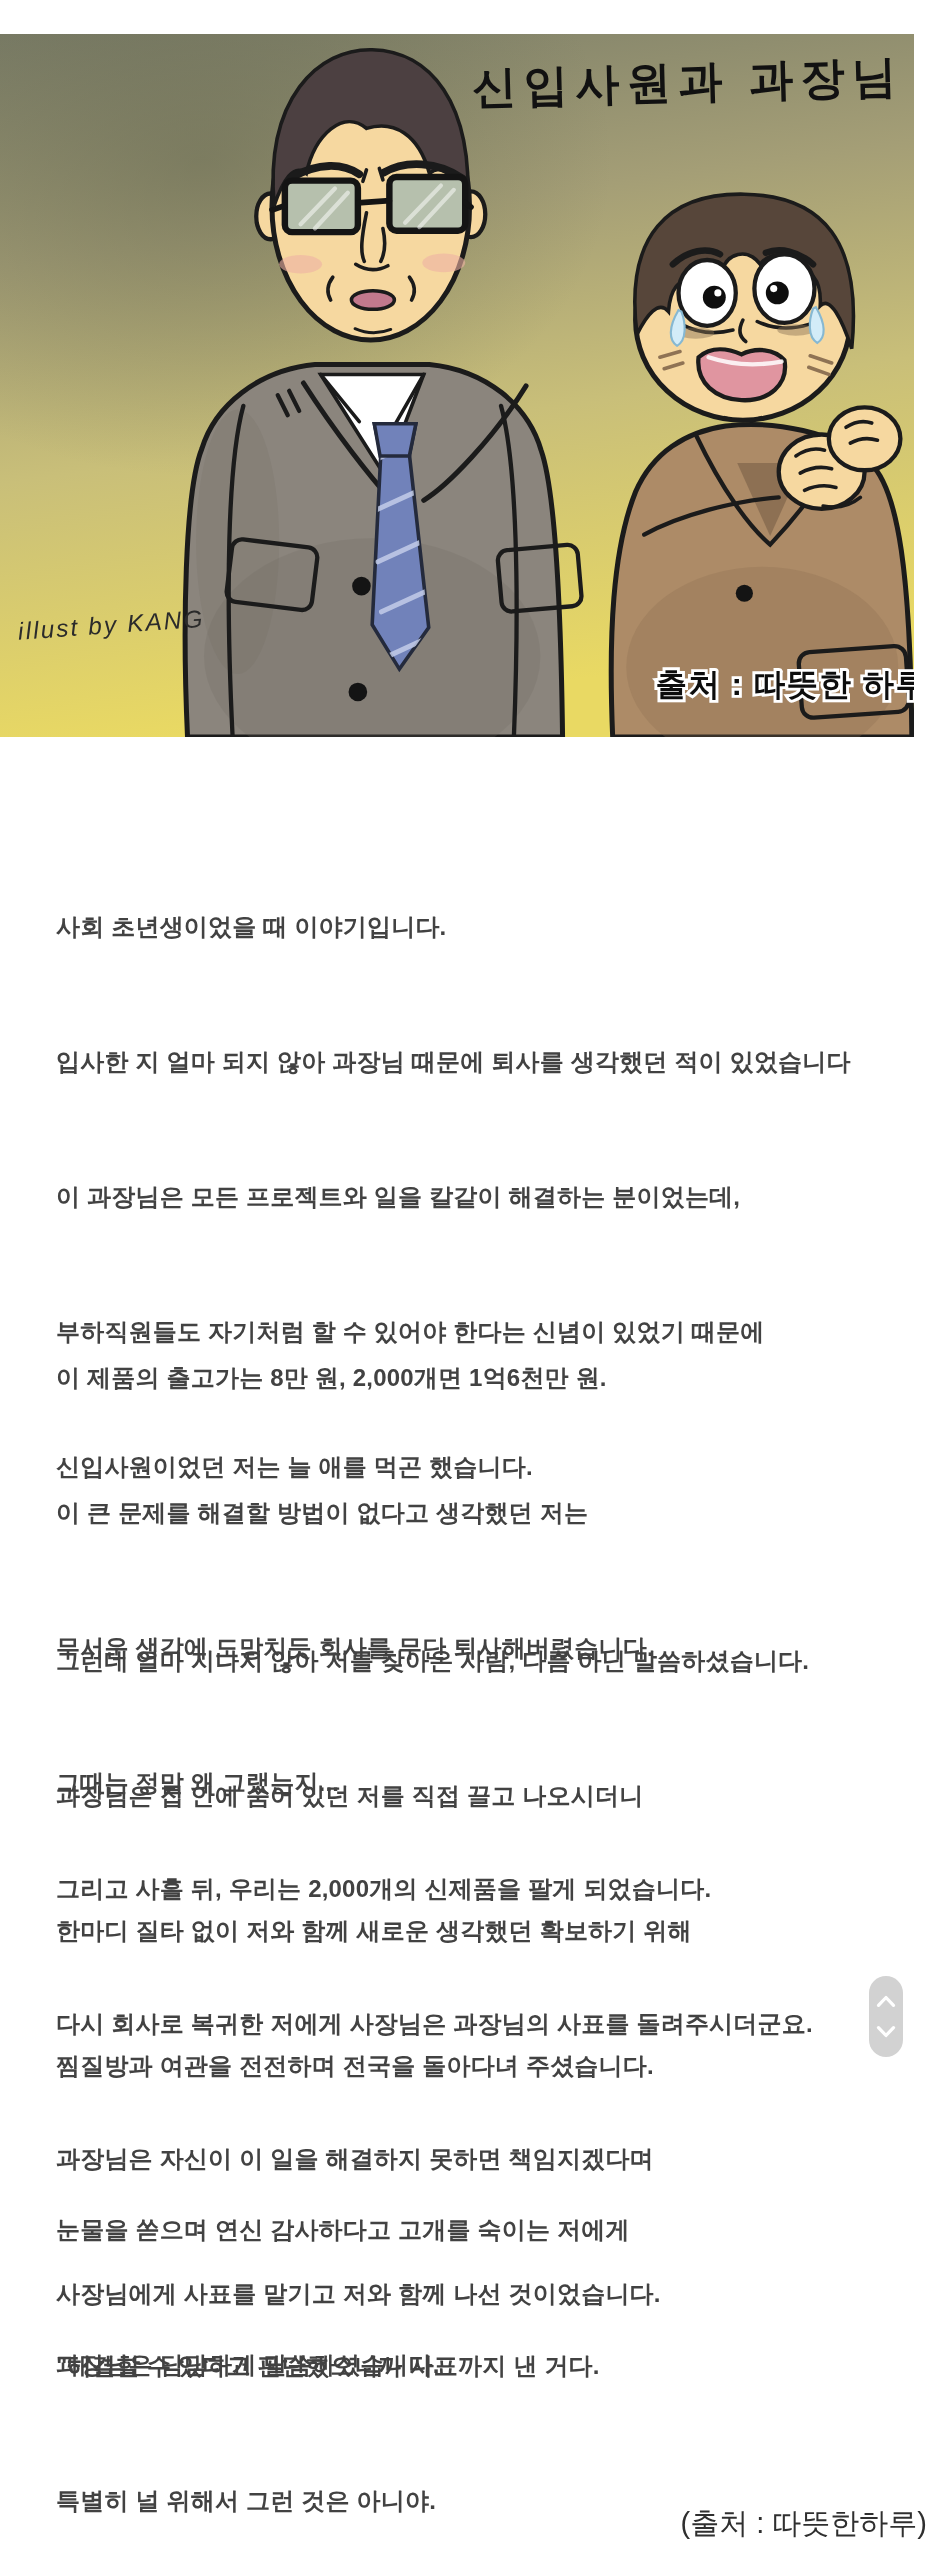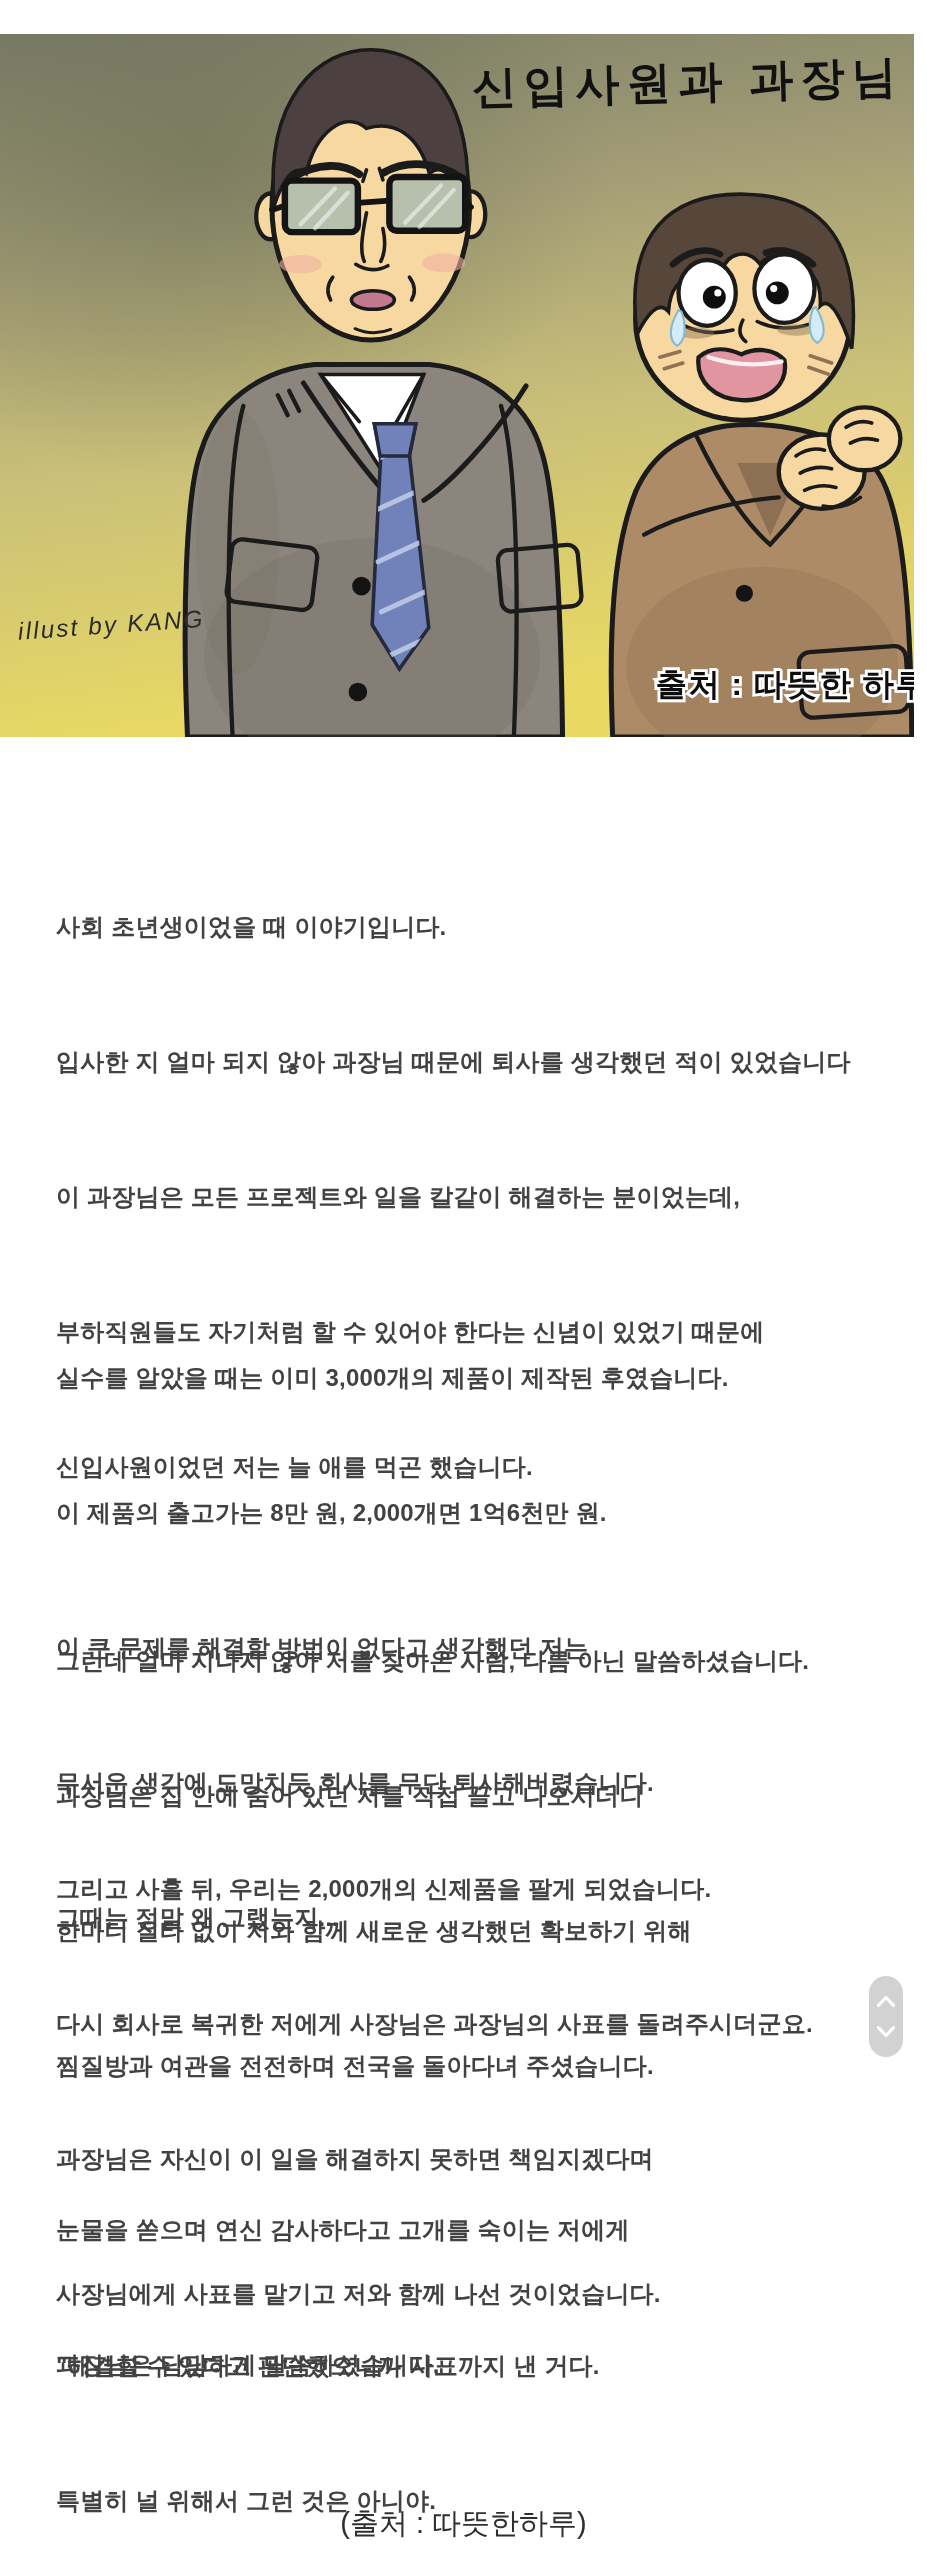--- a/index.html
+++ b/index.html
@@ -6,21 +6,21 @@
   body { font-family:"Liberation Sans","DejaVu Sans",sans-serif; }
   .page { position:relative; width:927px; height:2576px; background:#ffffff; overflow:hidden; }
 
   .comic-wrap { position:absolute; left:0; top:34px; width:914px; height:703px; }
   .comic-wrap svg { display:block; width:100%; height:100%; }
 
   .para { position:absolute; left:56px; color:#424242; font-size:24px; line-height:45px;
           letter-spacing:0.2px; white-space:pre;font-weight:bold; }
   .para div { height:45px; }
 
-  .story-footer { position:absolute; left:0; top:2503px; width:927px; text-align:center;
+  .story-footer { position:absolute; left:0; top:2503px; width:927px; text-align:right;
                   color:#2f2f2f; font-size:29px; line-height:40px; }
 
   .scroll-pill { position:absolute; left:869px; top:1976px; width:34px; height:81px;
                  background:#d2d2d2; border-radius:17px; }
   .scroll-pill svg { display:block; width:100%; height:100%; }
   .scroll-hit { position:absolute; left:0; width:34px; height:40px; cursor:pointer; }
   .scroll-hit.up { top:0; }
   .scroll-hit.down { bottom:0; }
 </style>
 </head>
@@ -174,21 +174,20 @@
   <div class="para" style="top:814px">
     <div>사회 초년생이었을 때 이야기입니다.</div>
     <div>입사한 지 얼마 되지 않아 과장님 때문에 퇴사를 생각했던 적이 있었습니다</div>
     <div>이 과장님은 모든 프로젝트와 일을 칼같이 해결하는 분이었는데,</div>
     <div>부하직원들도 자기처럼 할 수 있어야 한다는 신념이 있었기 때문에</div>
     <div>신입사원이었던 저는 늘 애를 먹곤 했습니다.</div>
   </div>
 
 
   <div class="para" style="top:1265px">
-    <div>실수를 알았을 때는 이미 3,000개의 제품이 제작된 후였습니다.</div>
     <div>이 제품의 출고가는 8만 원, 2,000개면 1억6천만 원.</div>
     <div>이 큰 문제를 해결할 방법이 없다고 생각했던 저는</div>
     <div>무서운 생각에 도망치듯 회사를 무단 퇴사해버렸습니다.</div>
     <div>그때는 정말 왜 그랬는지...</div>
   </div>
 
   <div class="para" style="top:1548px">
     <div>그런데 얼마 지나지 않아 저를 찾아온 사람, 다름 아닌 말씀하셨습니다.</div>
     <div>과장님은 집 안에 숨어 있던 저를 직접 끌고 나오시더니</div>
     <div>한마디 질타 없이 저와 함께 새로운 생각했던 확보하기 위해</div>

